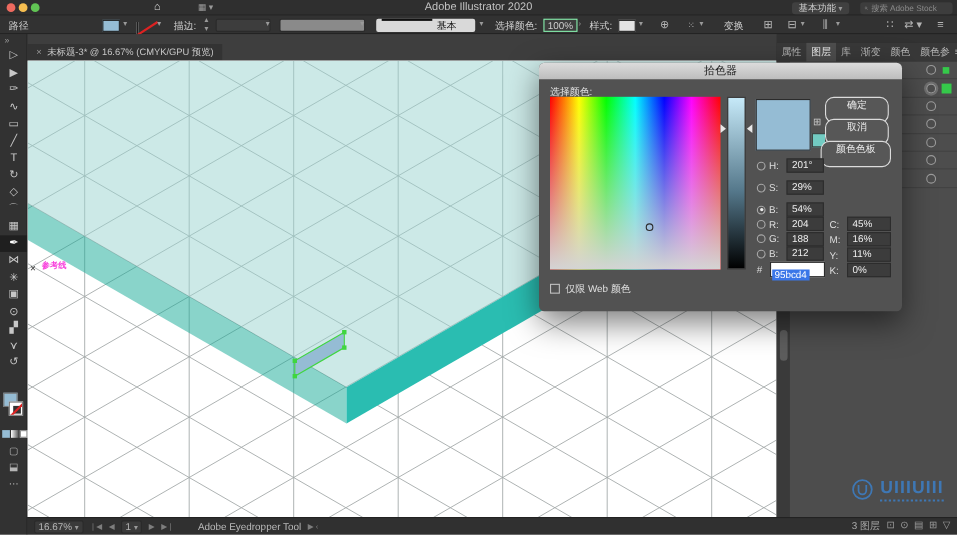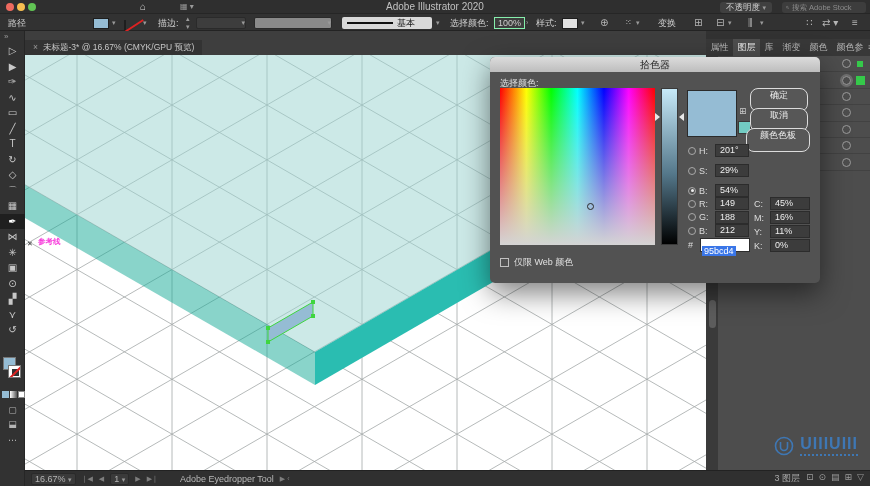--- a/index.html
+++ b/index.html
@@ -17,21 +17,21 @@
   .searchbox input::placeholder{color:#8b8b8b}
   
   .controlbar{position:absolute;left:0;top:15px;width:870px;height:16px;background:#323232;border-bottom:1px solid #232323;font-size:9px;color:#cfcfcf}
   .controlbar>*{position:absolute;top:0;height:16px;line-height:16px}
   .sw{top:2.5px!important;height:11px!important;width:16px;border:1px solid #1e1e1e}
   .none-sw{background:#fff;position:relative;overflow:hidden}
   .none-sw::after{content:"";position:absolute;left:-2px;top:4px;width:22px;height:2px;background:#d22;transform:rotate(-33deg)}
   .dd{color:#9a9a9a;font-size:7px}
   .combo{top:2px!important;height:12px!important;background:#3d3d3d;border:1px solid #2a2a2a;border-radius:2px}
   .combo.gray{background:#8a8a8a}
-  .brushbox{top:2px!important;height:12px!important;background:#d9d9d9;border-radius:2px;color:#111;display:flex;align-items:center;gap:4px;padding:0 5px;line-height:12px!important}
+  .brushbox{top:2px!important;height:12px!important;background:#d9d9d9;border-radius:2px;color:#111;display:flex;align-items:flex-start;gap:4px;padding:0 5px;line-height:12px!important}
   .brushline{width:46px;height:2px;background:#111}
   .valbox-top{top:2px!important;height:12px!important;background:#3d3d3d;border:1px solid #86efac;padding:0 3px;line-height:11px!important}
   .icg{color:#b5b5b5;font-size:10px}
   
   .toolcol{position:absolute;left:0;top:31px;width:25px;height:455px;background:#323232;border-right:1px solid #262626}
   .tool{width:25px;height:15.5px;text-align:center;font-size:10px;line-height:15px;color:#c8c8c8}
   .tool.active{background:#1f1f1f;color:#fff}
   .chev2{color:#9a9a9a;font-size:8px;text-align:left;padding-left:4px;height:12px;line-height:12px}
   .fillstroke{position:absolute;left:0;top:326px;width:25px;height:30px}
   .fs-fill{position:absolute;left:3px;top:0;width:13px;height:13px;border:1px solid #777}
@@ -54,21 +54,21 @@
   .ptabs{position:absolute;left:706px;top:39px;width:164px;height:17px;background:#383838;display:flex;align-items:stretch;font-size:9px}
   .ptab{padding:0 4.5px;line-height:17px;color:#b8b8b8;white-space:nowrap}
   .ptab.active{background:#4d4d4d;color:#ededed}
   .pmenu{margin-left:auto;line-height:17px;padding-right:4px;color:#b8b8b8}
   .rpanel{position:absolute;left:718px;top:56px;width:152px;height:414px;background:#4d4d4d}
   .lrow{height:16.4px;border-bottom:1px solid #424242;display:flex;align-items:center;justify-content:flex-end;padding-right:5px;gap:4px}
   .target{width:9px;height:9px;border:1px solid #9c9c9c;border-radius:50%}
   .target.ring{box-shadow:0 0 0 2px #6e6e6e}
   .gsq{width:10px;display:flex;justify-content:center}
   .gsq span{background:#35c94a;display:block}
-  .watermark{position:absolute;right:12px;bottom:14px;display:flex;align-items:center;gap:6px;color:#3d7cc0;opacity:.9}
+  .watermark{position:absolute;right:12px;bottom:14px;display:flex;gap:6px;color:#3d7cc0;opacity:.9}
   .wm-text{font-size:16px;font-weight:bold;letter-spacing:1px;border-bottom:2px dotted #3d7cc0;padding-bottom:1px}
   
   .statusbar{position:absolute;left:25px;top:470px;width:845px;height:16px;background:#303030;border-top:1px solid #222;font-size:9px;color:#b5b5b5;display:flex;align-items:center;gap:6px;padding:0 6px}
   .zoombox,.abbox{background:#3a3a3a;border:1px solid #2a2a2a;height:12px;line-height:10px;padding:0 3px;border-radius:2px}
   .navic{color:#7d7d7d;font-size:7px}
   .toolname{margin-left:16px;color:#b9b9b9}
   .sb-right{margin-left:auto;display:flex;align-items:flex-start;gap:6px;color:#a8a8a8}
   .sb-right .ic{font-size:9px;color:#9a9a9a}
   
   .dialog{position:absolute;left:490px;top:57px;width:330px;height:226px;background:#525252;border-radius:5px;box-shadow:0 10px 28px rgba(0,0,0,.5);z-index:40}
@@ -100,21 +100,21 @@
 </head>
 <body>
 
 <div class="titlebar">
   <span class="light" style="left: 6px; background: rgb(238, 106, 95);"></span>
   <span class="light" style="left: 17px; background: rgb(246, 190, 80);"></span>
   <span class="light" style="left: 28px; background: rgb(97, 196, 84);"></span>
   <span class="home">⌂</span>
   <span class="layoutic">▦ ▾</span>
   <div class="apptitle">Adobe Illustrator 2020</div>
-  <div class="wsbtn"><span>不透明度</span> <span class="dd">▾</span></div>
+  <div class="wsbtn"><span>基本功能</span> <span class="dd">▾</span></div>
   <div class="searchbox">
     <svg width="7" height="7" viewBox="0 0 10 10">
         <circle cx="4" cy="4" r="3" fill="none" stroke="#9a9a9a" stroke-width="1.4"></circle>
         <line x1="6.5" y1="6.5" x2="9.5" y2="9.5" stroke="#9a9a9a" stroke-width="1.4"></line>
       </svg>
     <input readonly="" placeholder="搜索 Adobe Stock" style="">
   </div>
 </div>
 
 <div class="controlbar">
@@ -363,21 +363,21 @@
         <span class="vbox">29%</span>
       </div>
       <div class="vrow" style="top: 127px; left: 198px;">
         <span class="radio sel"></span>
         <span class="vlabel">B:</span>
         <span class="vbox">54%</span>
       </div>
       <div class="vrow" style="top: 140px; left: 198px;">
         <span class="radio"></span>
         <span class="vlabel">R:</span>
-        <span class="vbox">149</span>
+        <span class="vbox">204</span>
       </div>
       <div class="vrow" style="top: 153.5px; left: 198px;">
         <span class="radio"></span>
         <span class="vlabel">G:</span>
         <span class="vbox">188</span>
       </div>
       <div class="vrow" style="top: 167px; left: 198px;">
         <span class="radio"></span>
         <span class="vlabel">B:</span>
         <span class="vbox">212</span>

